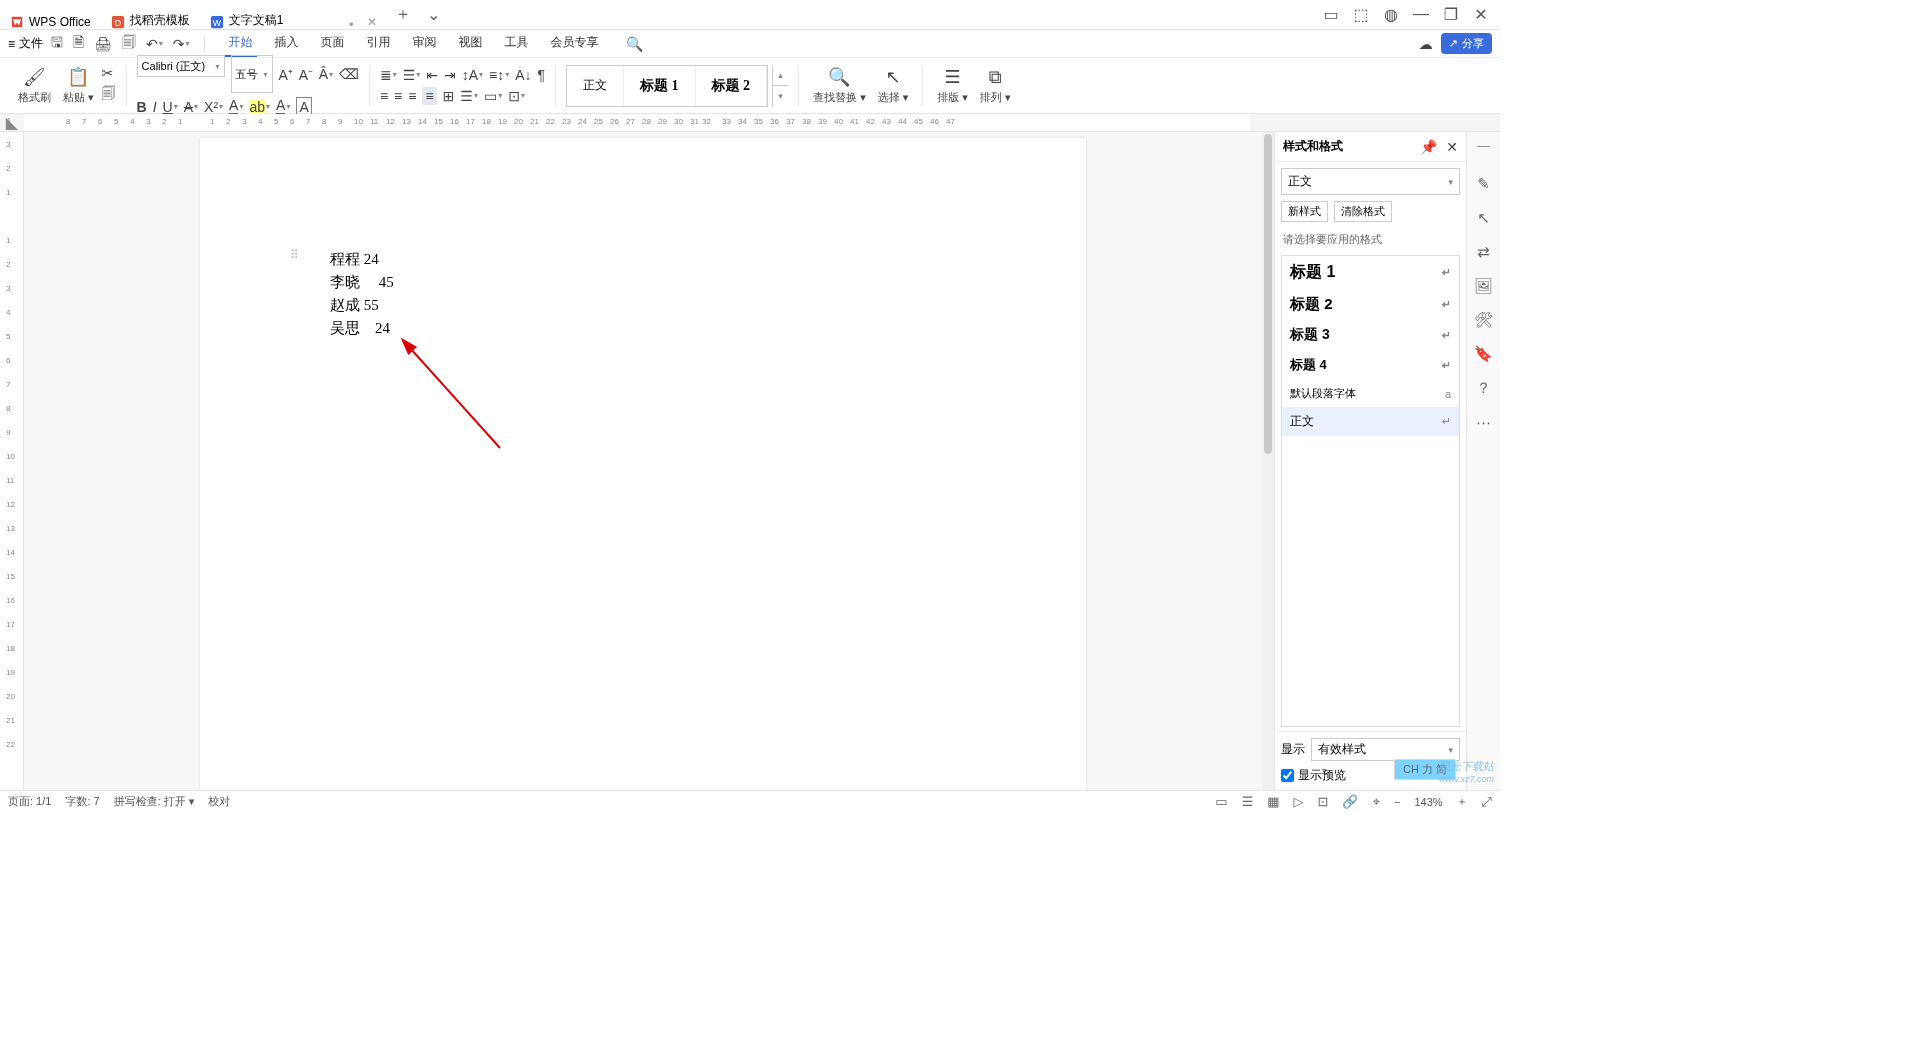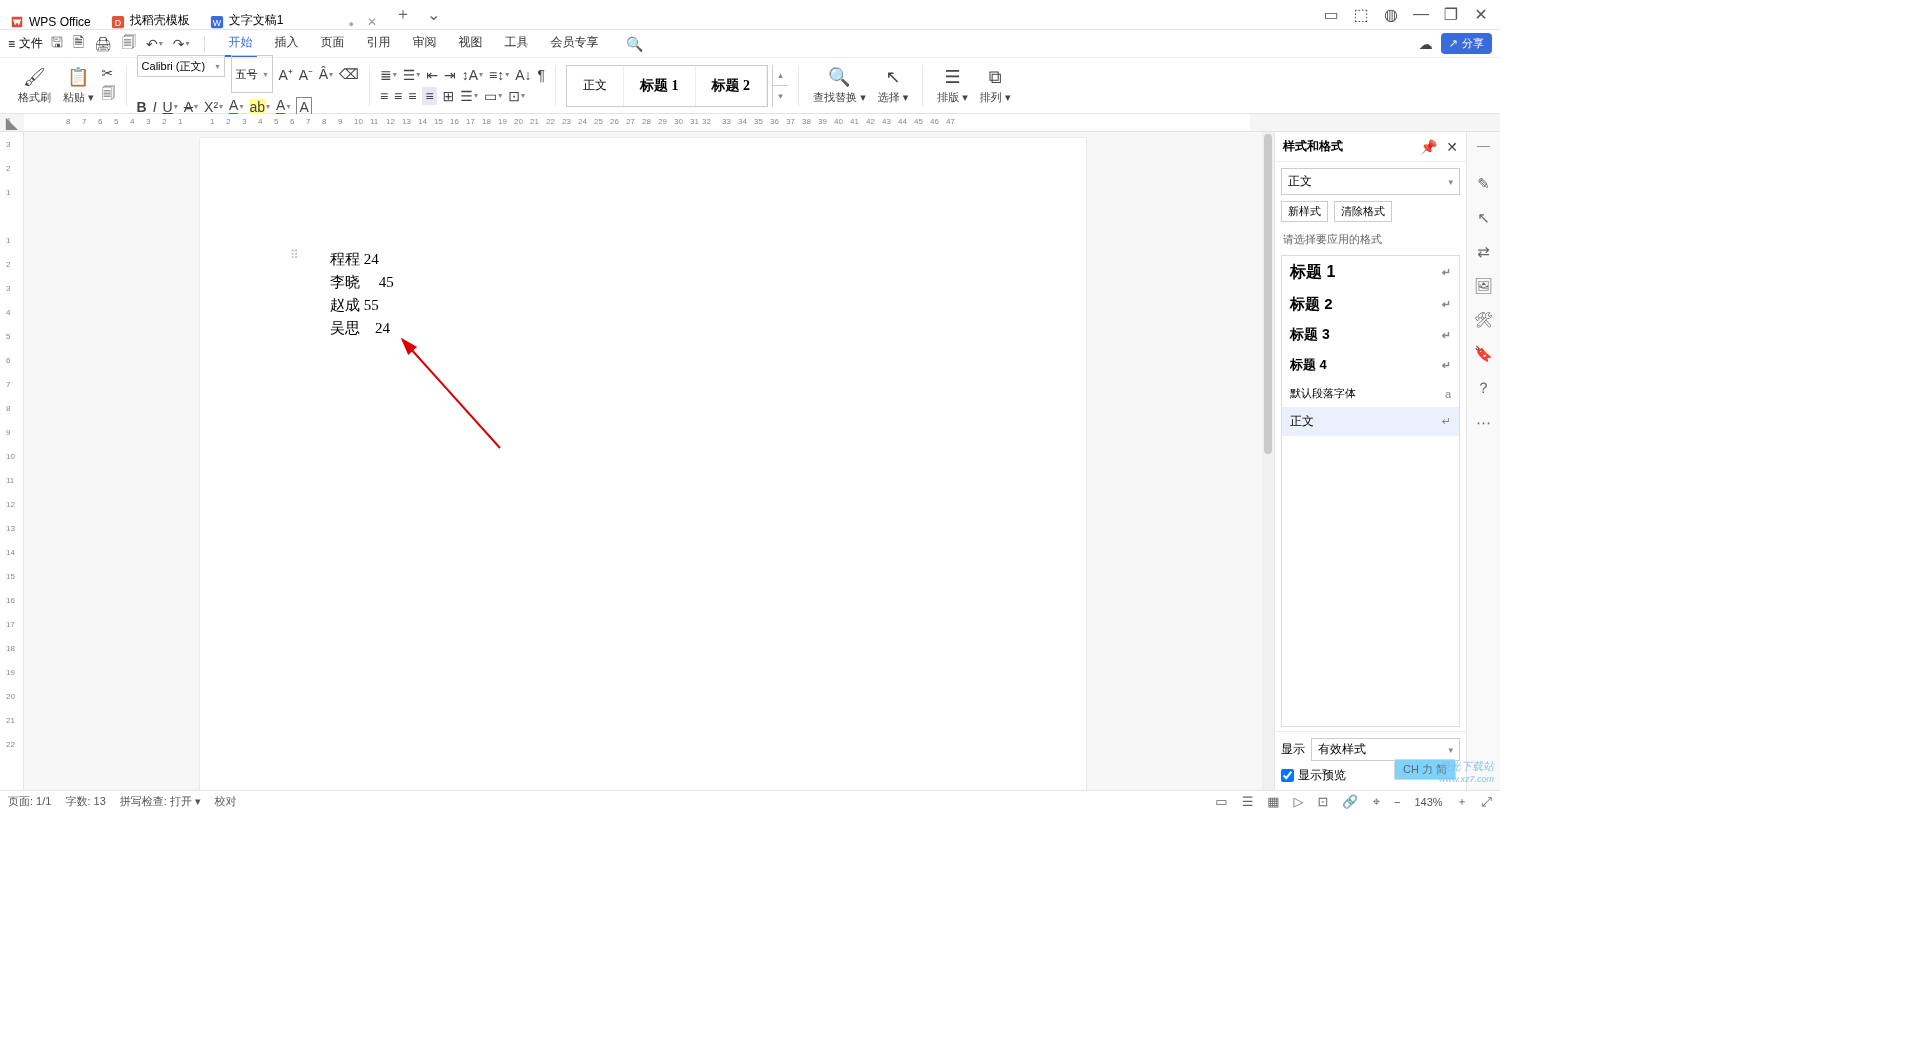--- a/index.html
+++ b/index.html
@@ -482,21 +482,21 @@
 </div>
 
 <div class="ime-badge">CH 力 简</div>
 <div class="watermark">
   <span>极光下载站</span>
   <span style="font-size:9px">www.xz7.com</span>
 </div>
 
 <div class="statusbar">
   <span>页面: 1/1</span>
-  <span>字数: 13</span>
+  <span>字数: 7</span>
   <span><span>拼写检查: 打开</span> ▾</span>
   <span>校对</span>
   <div class="spacer"></div>
   <span class="st-ic">▭</span>
   <span class="st-ic">☰</span>
   <span class="st-ic">▦</span>
   <span class="st-ic">▷</span>
   <span class="st-ic">⊡</span>
   <span class="st-ic">🔗</span>
   <span class="st-ic">⌖</span>

